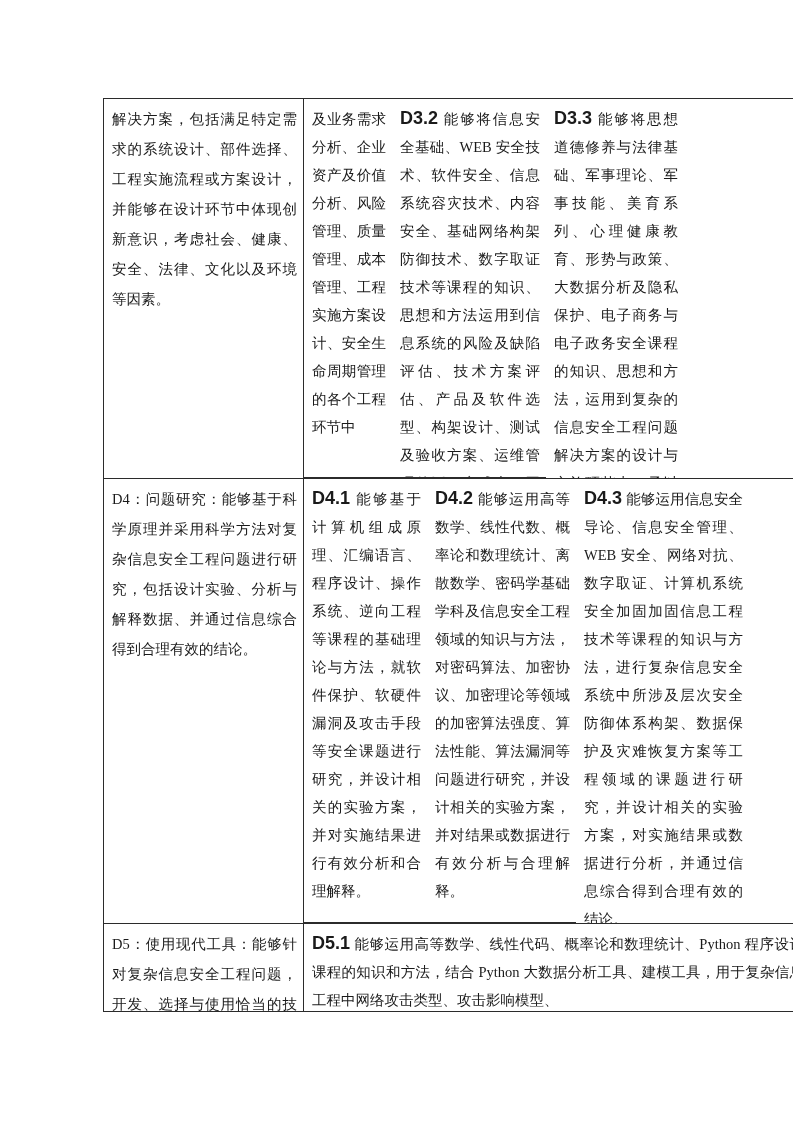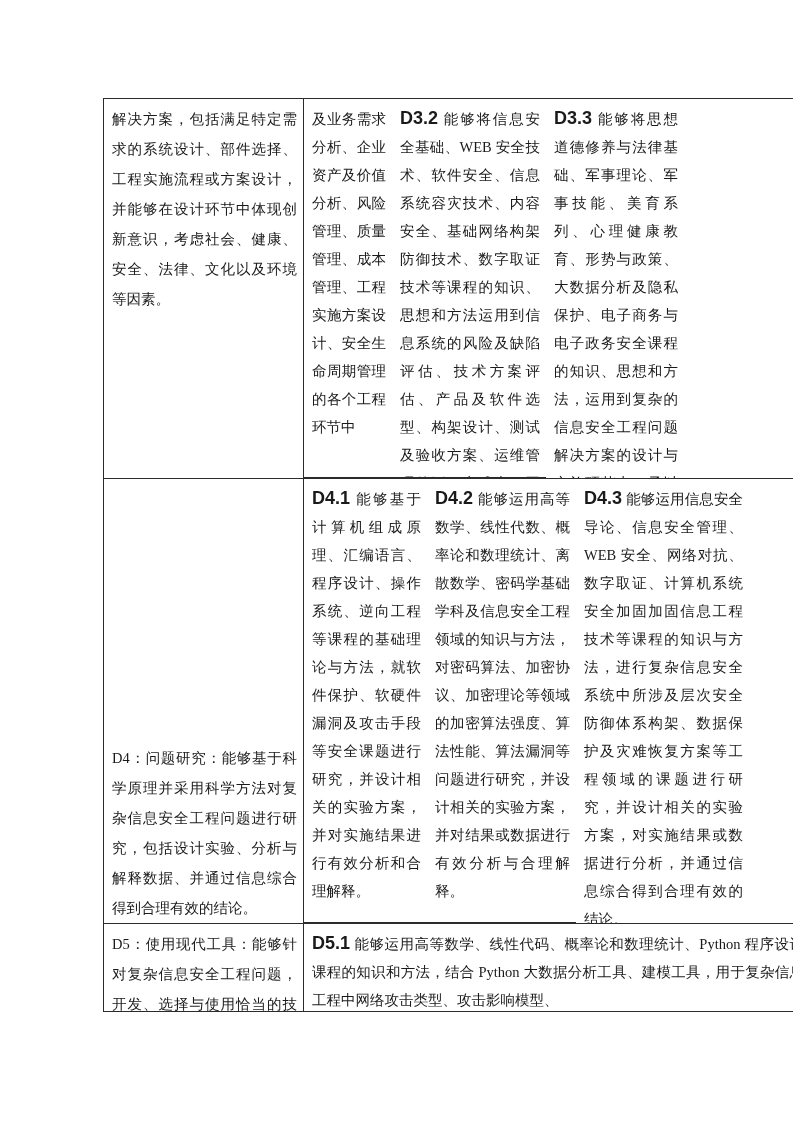--- a/index.html
+++ b/index.html
@@ -30,21 +30,21 @@
     flex: 0 0 200px;
     border-right: 1.5px solid #2b2b2b;
     padding: 5px 6px 0 8px;
     font-size: 14.5px;
     line-height: 30px;
     text-align: justify;
     overflow: hidden;
   }
   .lcell.center {
     display: flex;
-    align-items: flex-end;
+    align-items: flex-start;
   }
   .rcol {
     flex: 1 1 auto;
     display: flex;
     flex-direction: row;
   }
   .rcell {
     border-bottom: 1.5px solid #2b2b2b;
     padding: 5px 6px 0 8px;
     font-size: 14.5px;

